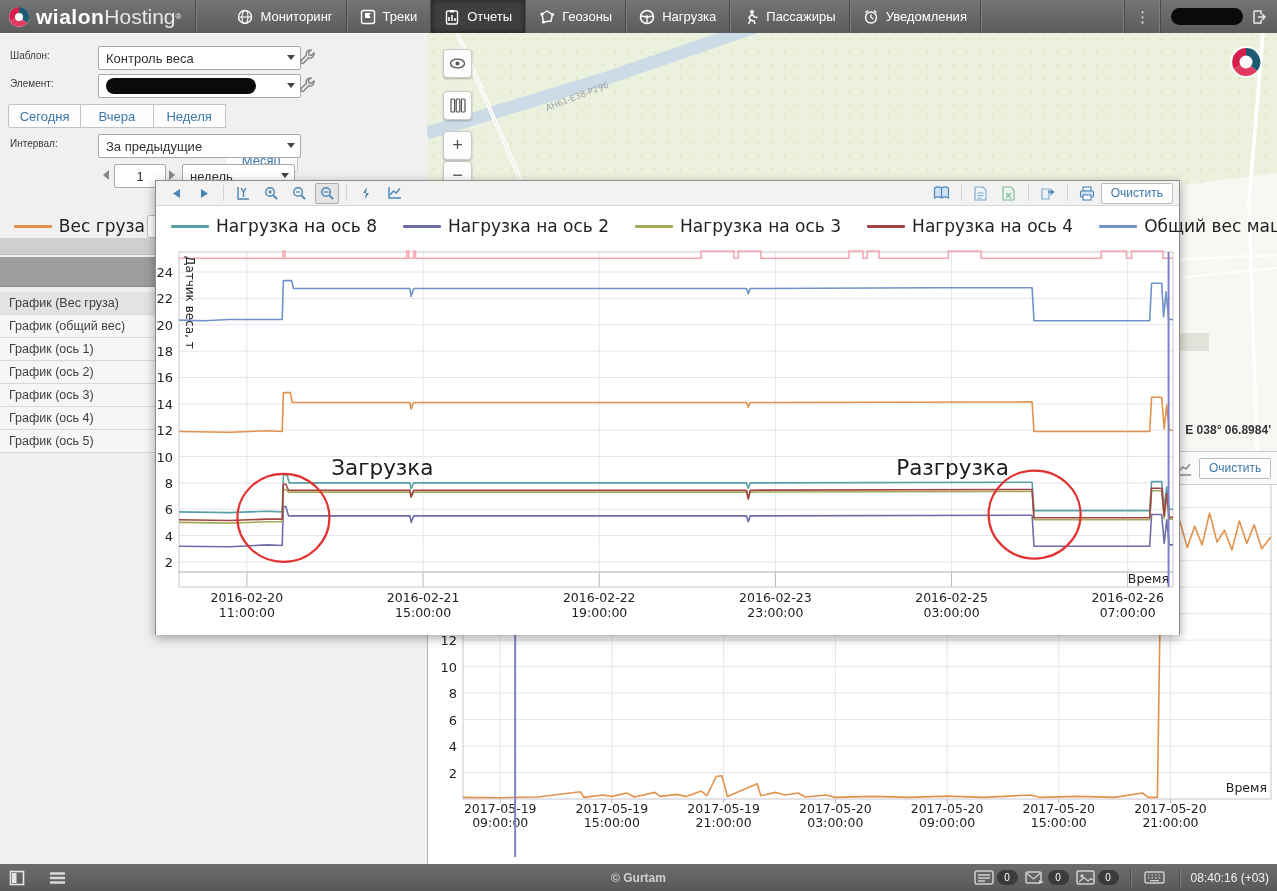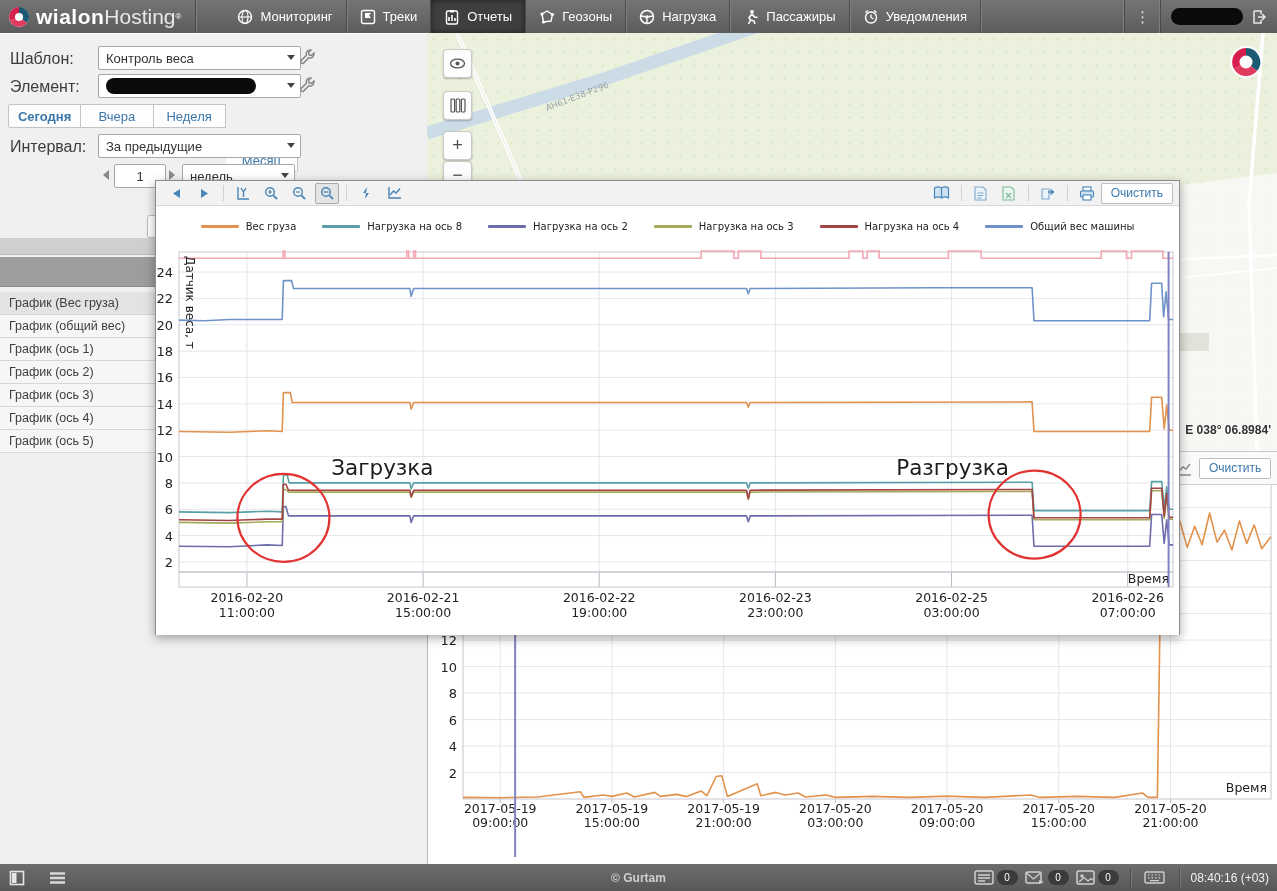--- a/index.html
+++ b/index.html
@@ -16,30 +16,30 @@
             box-shadow:1px 0 0 #7e7e7e;cursor:pointer;white-space:nowrap;}
   .nav-item.active{background:#3f3f3f;box-shadow:inset 0 0 6px rgba(0,0,0,.5);}
   .nav-item svg{flex:0 0 auto;}
   #nav-right{margin-left:auto;display:flex;align-items:stretch;}
   .nav-cell{display:flex;align-items:center;padding:0 10px;border-left:1px solid #4a4a4a;box-shadow:-1px 0 0 #7e7e7e;}
   .dots{font-size:15px;letter-spacing:0;color:#e3e3e3;}
   .redact{background:#0a0a0a;border-radius:9px;}
   
   #left-panel{position:absolute;left:0;top:33px;width:427px;height:831px;background:#f0f0f0;
               border-top:1px solid #fff;z-index:5;}
-  .fld-label{position:absolute;left:10px;font-size:16px;color:#3c3c3c;}
+  .fld-label{position:absolute;left:10px;font-size:10px;color:#3c3c3c;}
   .sel{position:absolute;height:22px;background:#fff;border:1px solid #a9a9a9;border-radius:2px;
        display:flex;align-items:center;padding:0 18px 0 7px;font-size:13px;color:#333;cursor:pointer;}
   .sel .car{position:absolute;right:5px;top:8px;width:0;height:0;border-left:4px solid transparent;
             border-right:4px solid transparent;border-top:5px solid #444;}
   .wrench{position:absolute;width:18px;height:18px;cursor:pointer;color:#8a8a8a;}
   .qbtns{position:absolute;left:8px;top:70px;display:flex;width:290px;}
   .qbtn{flex:1;height:22px;background:#fdfdfd;border:1px solid #c3c3c3;border-left-width:0;
         color:#3b78ab;font-size:13px;display:flex;align-items:center;justify-content:center;cursor:pointer;}
-  .qbtn:first-child{border-left-width:1px;border-radius:2px 0 0 2px;font-weight:bold;}
+  .qbtn:first-child{border-left-width:1px;border-radius:2px 0 0 2px;}
   .qbtn:last-child{border-radius:0 2px 2px 0;margin-top:44px;}
   .spin-ar{position:absolute;width:0;height:0;border-top:5px solid transparent;border-bottom:5px solid transparent;cursor:pointer;}
   #interval-count{position:absolute;left:114px;top:130px;width:46px;height:20px;border:1px solid #a9a9a9;
                   border-radius:2px;text-align:center;font-size:13px;color:#333;font-family:inherit;}
   .stub-btn{position:absolute;left:147px;top:181px;width:34px;height:21px;background:#fff;border:1px solid #bbb;border-radius:3px;}
   #report-list{position:absolute;left:0;top:204px;width:427px;}
   .hdr1{height:16px;background:#cfcfcf;border-bottom:1px solid #bdbdbd;}
   .hdr2{margin-top:2px;height:29px;background:#9d9d9d;border-bottom:1px solid #8b8b8b;}
   .ritem{height:22px;line-height:22px;padding-left:9px;background:#f6f6f6;border-bottom:1px solid #d7d7d7;
          font-size:12.5px;color:#3e3e3e;cursor:pointer;}
@@ -63,21 +63,21 @@
   .clear-btn{height:21px;background:#fff;border:1px solid #bdbdbd;border-radius:2px;color:#3b78ab;
              font-size:12px;padding:0 9px;display:flex;align-items:center;cursor:pointer;font-family:inherit;}
   
   #chart-window{position:absolute;left:155px;top:180px;width:1025px;height:455px;background:#fff;
                 border:1px solid #8d8d8d;box-shadow:0 3px 10px rgba(0,0,0,.35);z-index:20;box-sizing:border-box;}
   #cw-toolbar{height:24px;background:#f2f2f2;border-bottom:1px solid #d8d8d8;display:flex;align-items:center;padding:0 6px;}
   .tbtn{width:22px;height:19px;display:flex;align-items:center;justify-content:center;cursor:pointer;margin:0 2px;border:1px solid transparent;border-radius:2px;color:#4a86b8;}
   .tbtn.pressed{border-color:#a9a9a9;background:#e4e4e4;}
   .tsep{width:1px;height:16px;background:#d2d2d2;margin:0 5px;}
   #cw-toolbar .right{margin-left:auto;display:flex;align-items:center;}
-  #cw-legend{height:40px;display:flex;flex-direction:column;justify-content:center;font-family:"DejaVu Sans",sans-serif;font-size:10px;color:#222;}
+  #cw-legend{height:40px;display:flex;flex-direction:column;justify-content:center;font-family:"DejaVu Sans",sans-serif;font-size:17px;color:#222;}
   .leg-row{display:flex;justify-content:center;gap:26px;align-items:center;line-height:19px;}
   .leg-item{display:flex;align-items:center;gap:7px;white-space:nowrap;}
   .leg-swatch{width:38px;height:3px;border-radius:1px;}
   #main-chart-box{position:relative;width:1023px;height:389px;}
   svg text{font-family:"DejaVu Sans",sans-serif;}
   
   #statusbar{position:absolute;left:0;top:864px;width:1277px;height:27px;background:linear-gradient(#6d6d6d,#585858);
              display:flex;align-items:center;color:#e6e6e6;z-index:40;}
   .sb-icon{display:flex;align-items:center;justify-content:center;width:26px;height:20px;cursor:pointer;color:#e2e2e2;}
   #sb-copy{position:absolute;left:0;right:0;text-align:center;color:#cfcfcf;font-size:12px;font-weight:bold;pointer-events:none;}

